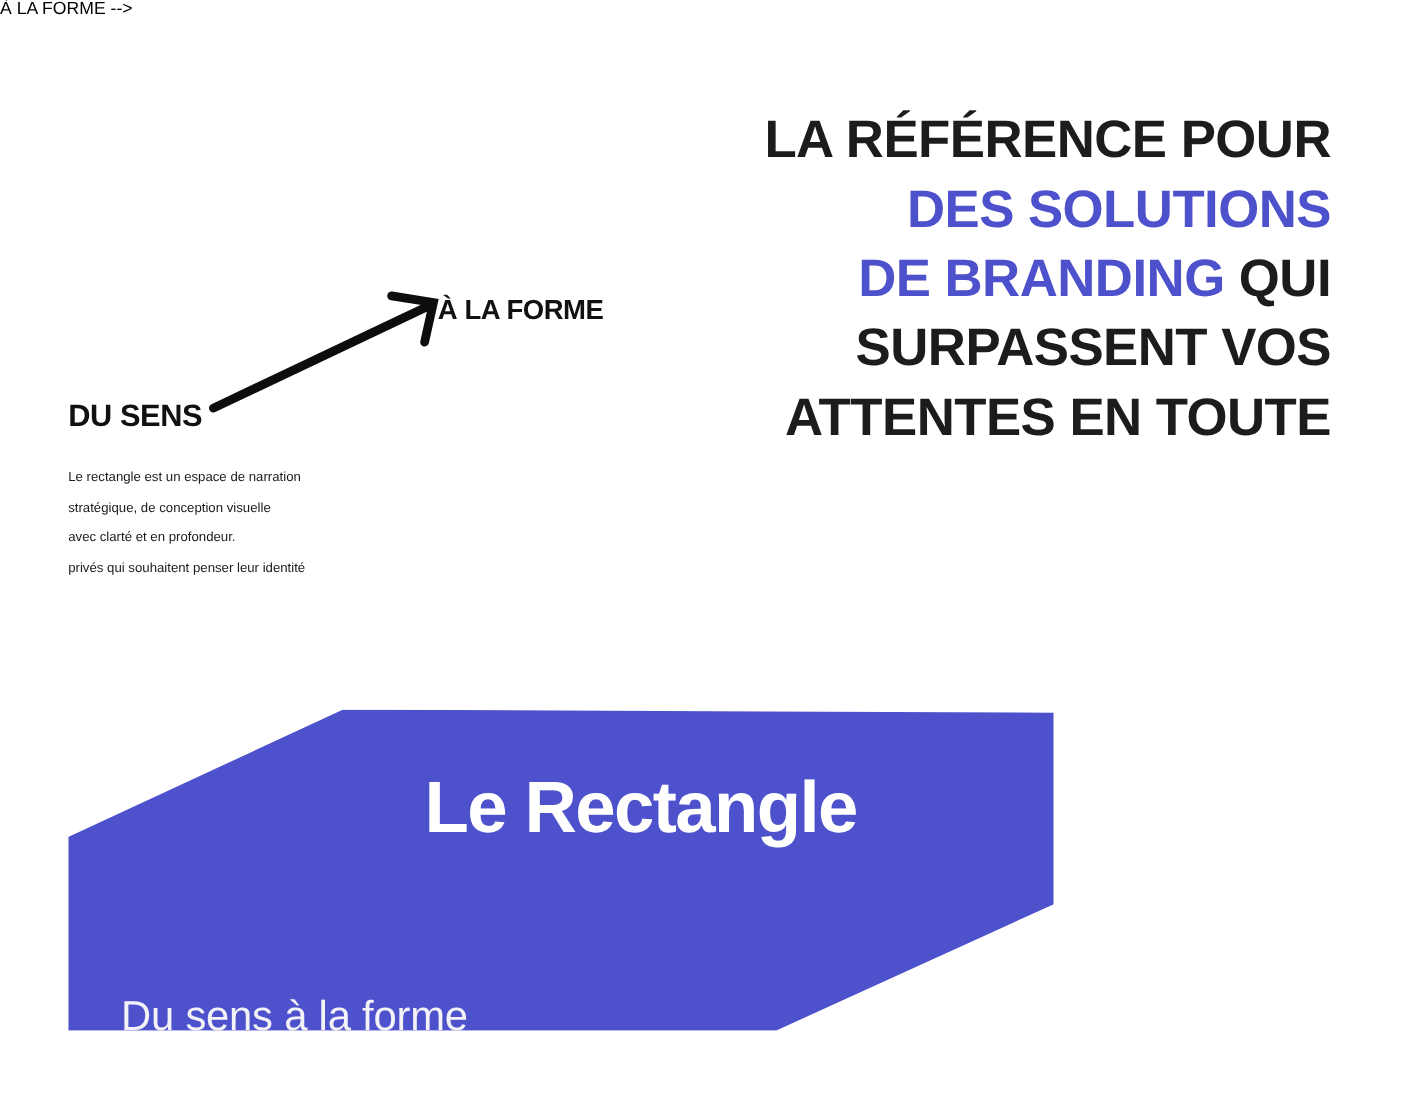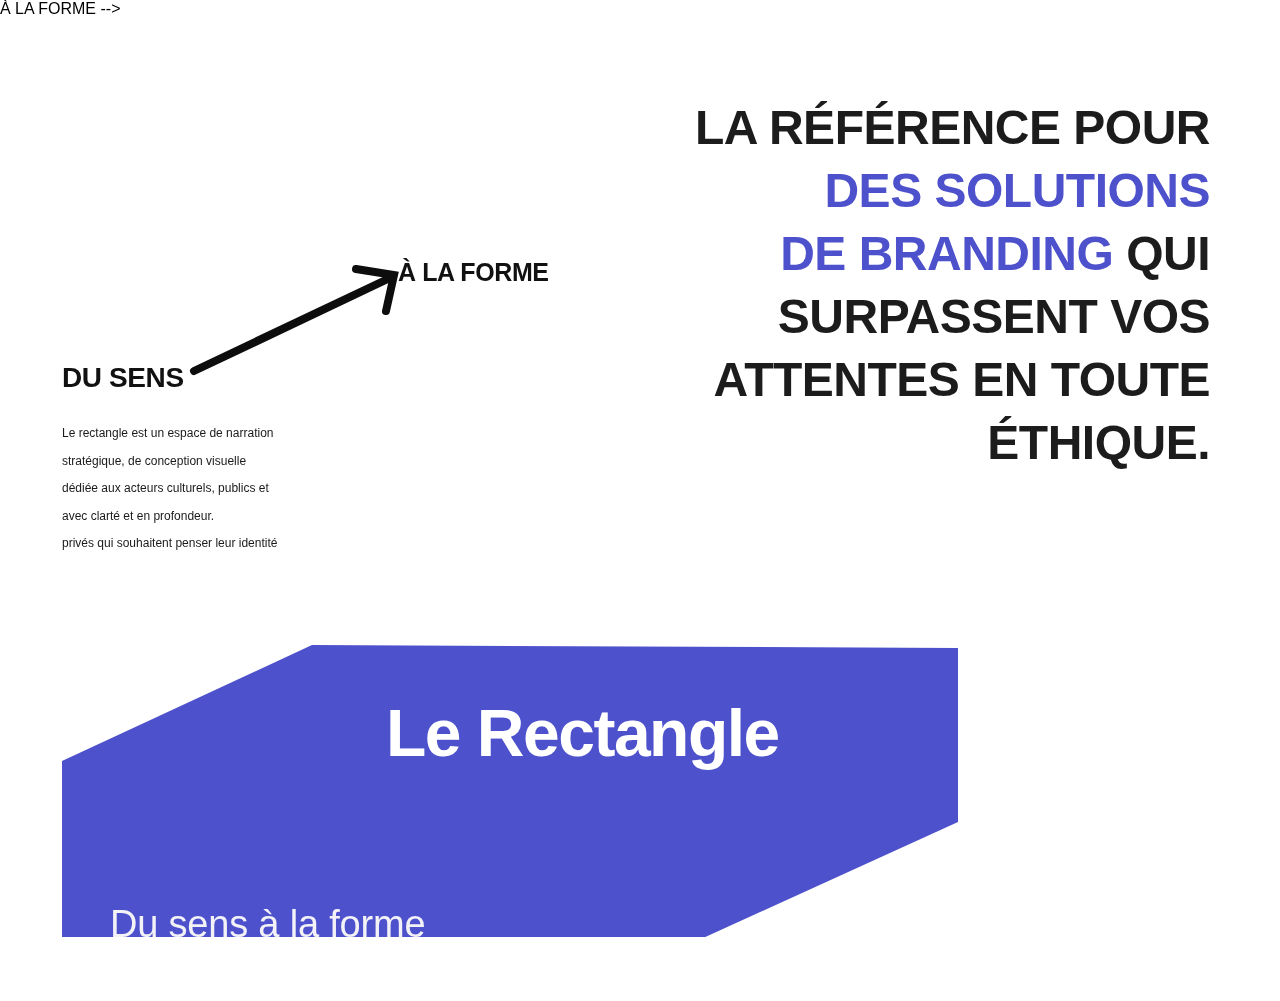--- a/index.html
+++ b/index.html
@@ -49,21 +49,21 @@
     font-weight: 700;
     font-size: 28px;
     letter-spacing: -0.4px;
     color: #111111;
     text-transform: uppercase;
     white-space: nowrap;
   }
   .label-a-la-forme {
     position: absolute;
     left: 398px;
-    top: 258px;
+    top: 268px;
     font-weight: 700;
     font-size: 25px;
     letter-spacing: -0.4px;
     color: #111111;
     text-transform: uppercase;
     white-space: nowrap;
   }
   .arrow-svg {
     position: absolute;
     left: 180px;
@@ -139,37 +139,35 @@
 
 <div class="page">
 
   
   <div class="headline">
     <span>LA RÉFÉRENCE POUR</span><br>
     <span class="accent">DES SOLUTIONS</span><br>
     <span class="accent">DE BRANDING</span><span> QUI</span><br>
     <span>SURPASSENT VOS</span><br>
     <span>ATTENTES EN TOUTE</span><br>
-    <span>ÉTHIQUE.</span>
   </div>
 
    À LA FORME --&gt;
   <div class="label-du-sens">DU SENS</div>
   <div class="label-a-la-forme">À LA FORME</div>
 
   <svg class="arrow-svg" viewBox="0 0 230 130">
     <line x1="14" y1="116" x2="212" y2="22" stroke="#0d0d0d" stroke-width="8" stroke-linecap="round"></line>
     <polyline points="176,14 214,20 206,56" fill="none" stroke="#0d0d0d" stroke-width="8" stroke-linecap="round" stroke-linejoin="miter"></polyline>
   </svg>
 
   
   <div class="body-copy">
     <div>Le rectangle est un espace de narration</div>
     <div>stratégique, de conception visuelle</div>
-    <div>dédiée aux acteurs culturels, publics et</div>
     <div>avec clarté et en profondeur.</div>
     <div>privés qui souhaitent penser leur identité</div>
   </div>
 
   
   <div class="card-wrap">
     <div class="card-shape"></div>
   </div>
   <div class="card-title">Le Rectangle</div>
   <div class="card-tagline">Du sens à la forme</div>

